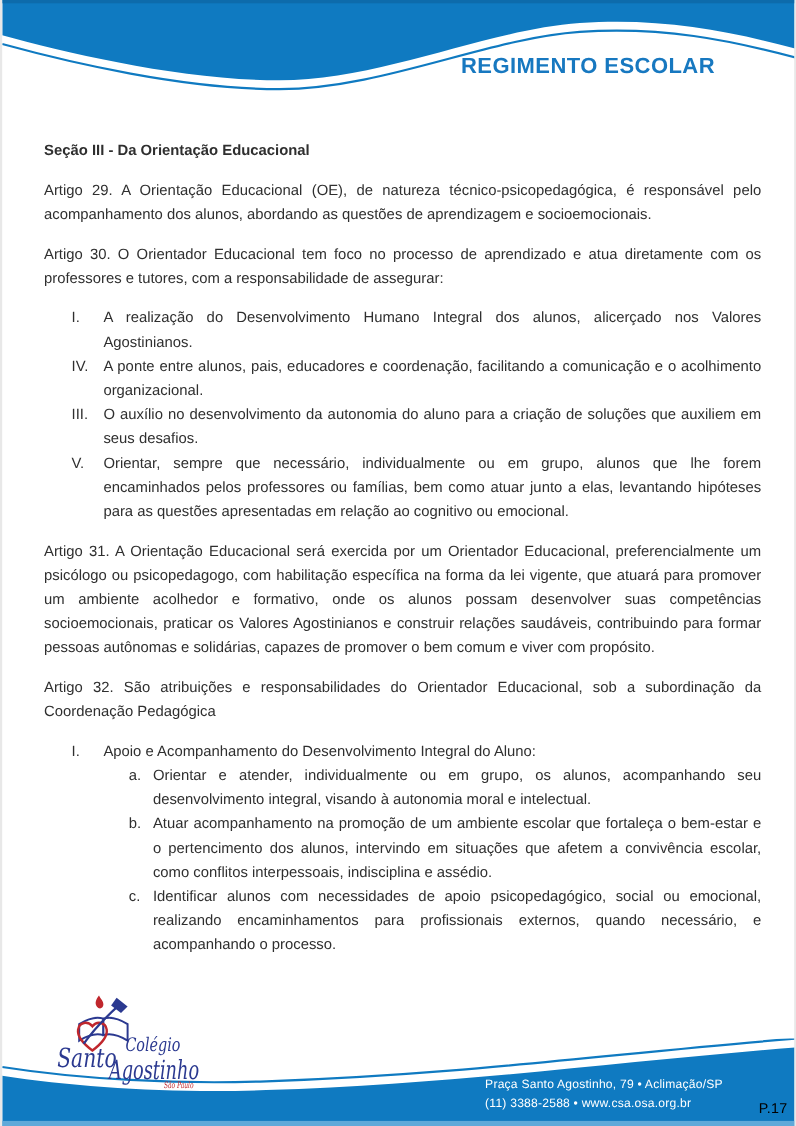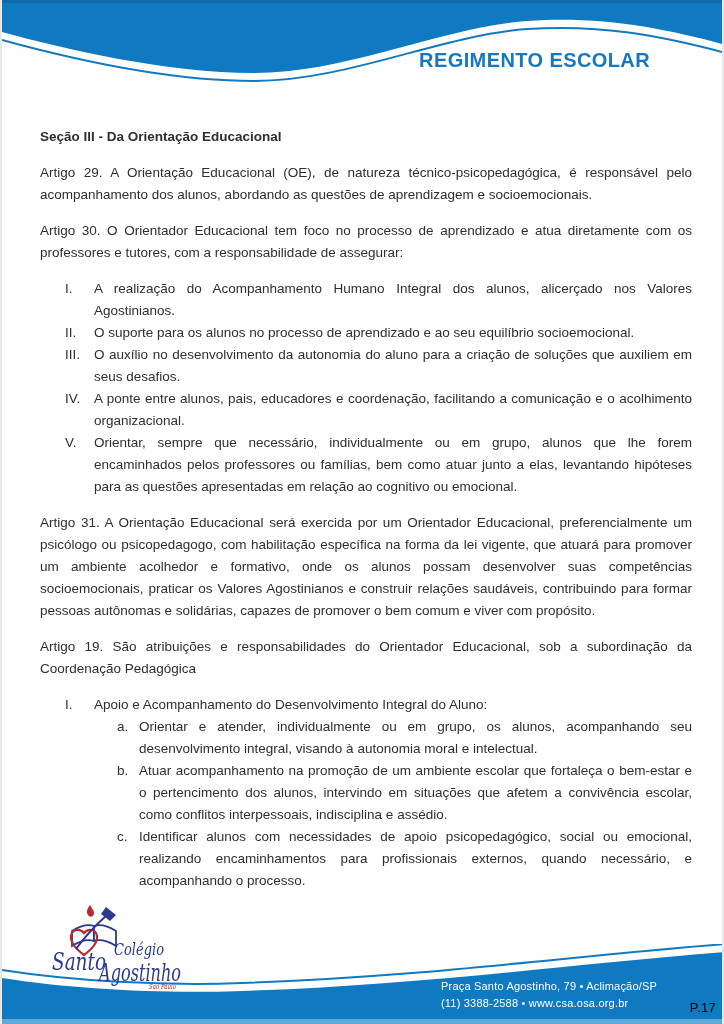--- a/index.html
+++ b/index.html
@@ -63,43 +63,39 @@
 
     <p class="section-heading">Seção III - Da Orientação Educacional</p>
 
     <p>Artigo 29. A Orientação Educacional (OE), de natureza técnico-psicopedagógica, é responsável pelo acompanhamento dos alunos, abordando as questões de aprendizagem e socioemocionais.</p>
 
     <p>Artigo 30. O Orientador Educacional tem foco no processo de aprendizado e atua diretamente com os professores e tutores, com a responsabilidade de assegurar:</p>
 
     <div class="rlist">
       <div class="ritem">
         <span class="rmark">I.</span>
-        <div class="rtext">A realização do Acompanhamento Humano Integral dos alunos, alicerçado nos Valores Agostinianos.</div>
+        <div class="rtext">A realização do Desenvolvimento Humano Integral dos alunos, alicerçado nos Valores Agostinianos.</div>
       </div>
       <div class="ritem">
-        <span class="rmark">II.</span>
-        <div class="rtext">O suporte para os alunos no processo de aprendizado e ao seu equilíbrio socioemocional.</div>
+        <span class="rmark">IV.</span>
+        <div class="rtext">A ponte entre alunos, pais, educadores e coordenação, facilitando a comunicação e o acolhimento organizacional.</div>
       </div>
       <div class="ritem">
         <span class="rmark">III.</span>
         <div class="rtext">O auxílio no desenvolvimento da autonomia do aluno para a criação de soluções que auxiliem em seus desafios.</div>
-      </div>
-      <div class="ritem">
-        <span class="rmark">IV.</span>
-        <div class="rtext">A ponte entre alunos, pais, educadores e coordenação, facilitando a comunicação e o acolhimento organizacional.</div>
       </div>
       <div class="ritem">
         <span class="rmark">V.</span>
         <div class="rtext">Orientar, sempre que necessário, individualmente ou em grupo, alunos que lhe forem encaminhados pelos professores ou famílias, bem como atuar junto a elas, levantando hipóteses para as questões apresentadas em relação ao cognitivo ou emocional.</div>
       </div>
     </div>
 
     <p>Artigo 31. A Orientação Educacional será exercida por um Orientador Educacional, preferencialmente um psicólogo ou psicopedagogo, com habilitação específica na forma da lei vigente, que atuará para promover um ambiente acolhedor e formativo, onde os alunos possam desenvolver suas competências socioemocionais, praticar os Valores Agostinianos e construir relações saudáveis, contribuindo para formar pessoas autônomas e solidárias, capazes de promover o bem comum e viver com propósito.</p>
 
-    <p>Artigo 19. São atribuições e responsabilidades do Orientador Educacional, sob a subordinação da Coordenação Pedagógica</p>
+    <p>Artigo 32. São atribuições e responsabilidades do Orientador Educacional, sob a subordinação da Coordenação Pedagógica</p>
 
     <div class="rlist">
       <div class="ritem">
         <span class="rmark">I.</span>
         <div class="rtext">Apoio e Acompanhamento do Desenvolvimento Integral do Aluno:</div>
         <div class="alist">
           <div class="aitem">
             <span class="amark">a.</span>
             <div class="atext">Orientar e atender, individualmente ou em grupo, os alunos, acompanhando seu desenvolvimento integral, visando à autonomia moral e intelectual.</div>
           </div>

